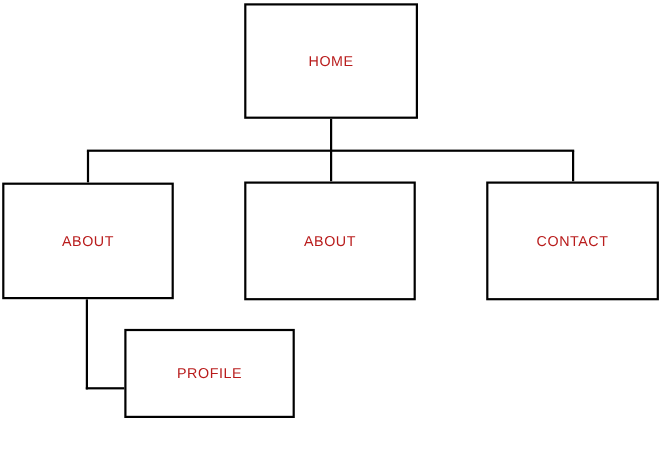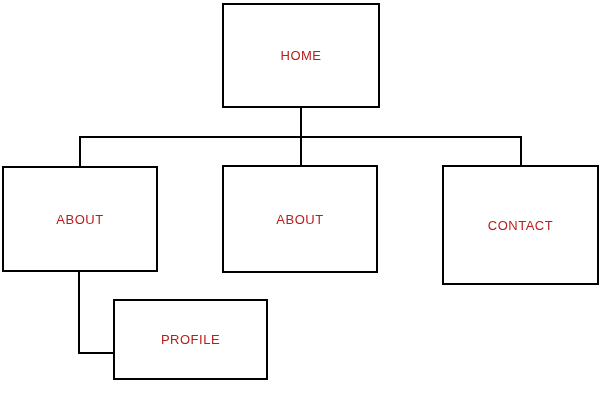--- a/index.html
+++ b/index.html
@@ -35,21 +35,21 @@
   }
   .connector {
     position: absolute;
     background: #000000;
   }
 
   
   .node-home    { left: 222px; top: 3px;   width: 158px; height: 105px; }
   .node-about   { left: 2px;   top: 166px; width: 156px; height: 106px; }
   .node-works   { left: 222px; top: 165px; width: 156px; height: 108px; }
-  .node-contact { left: 442px; top: 165px; width: 157px; height: 120px; }
+  .node-contact { left: 442px; top: 165px; width: 157px; height: 108px; }
   .node-profile { left: 113px; top: 299px; width: 155px; height: 81px; }
 
   
   .line-home-drop    { left: 300px; top: 108px; width: 2px;   height: 57px; }
   .line-main-rail    { left: 79px;  top: 136px; width: 443px; height: 2px;  }
   .line-about-drop   { left: 79px;  top: 137px; width: 2px;   height: 29px; }
   .line-contact-drop { left: 520px; top: 137px; width: 2px;   height: 28px; }
   .line-about-down   { left: 78px;  top: 272px; width: 2px;   height: 82px; }
   .line-profile-stub { left: 78px;  top: 352px; width: 36px;  height: 2px;  }
 </style>

